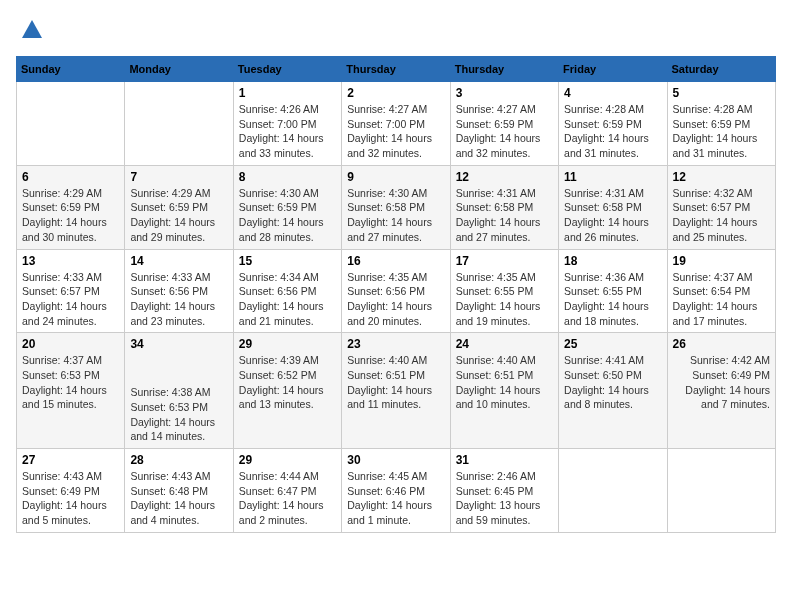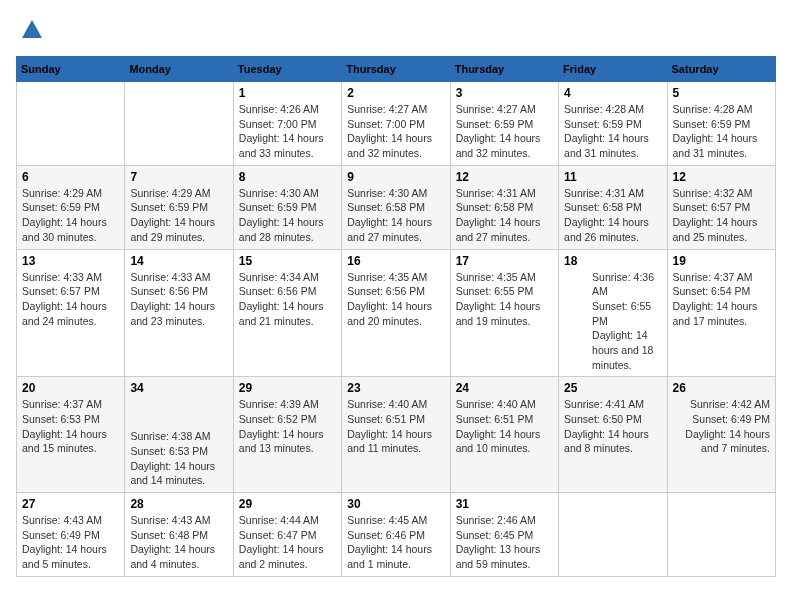--- a/index.html
+++ b/index.html
@@ -223,21 +223,21 @@
 Daylight: 14 hours and 20 minutes.</div>
         </td>
         <td>
           <span class="day-num">17</span>
           <div class="day-info" style="white-space: pre-line;">Sunrise: 4:35 AM
 Sunset: 6:55 PM
 Daylight: 14 hours and 19 minutes.</div>
         </td>
         <td>
           <span class="day-num">18</span>
-          <div class="day-info" style="white-space: pre-line; margin-left: 28px;">Sunrise: 4:36 AM
+          <div class="day-info" style="white-space: pre-line;">Sunrise: 4:36 AM
 Sunset: 6:55 PM
 Daylight: 14 hours and 18 minutes.</div>
         </td>
         <td>
           <span class="day-num">19</span>
           <div class="day-info" style="white-space: pre-line;">Sunrise: 4:37 AM
 Sunset: 6:54 PM
 Daylight: 14 hours and 17 minutes.</div>
         </td>
       </tr>

